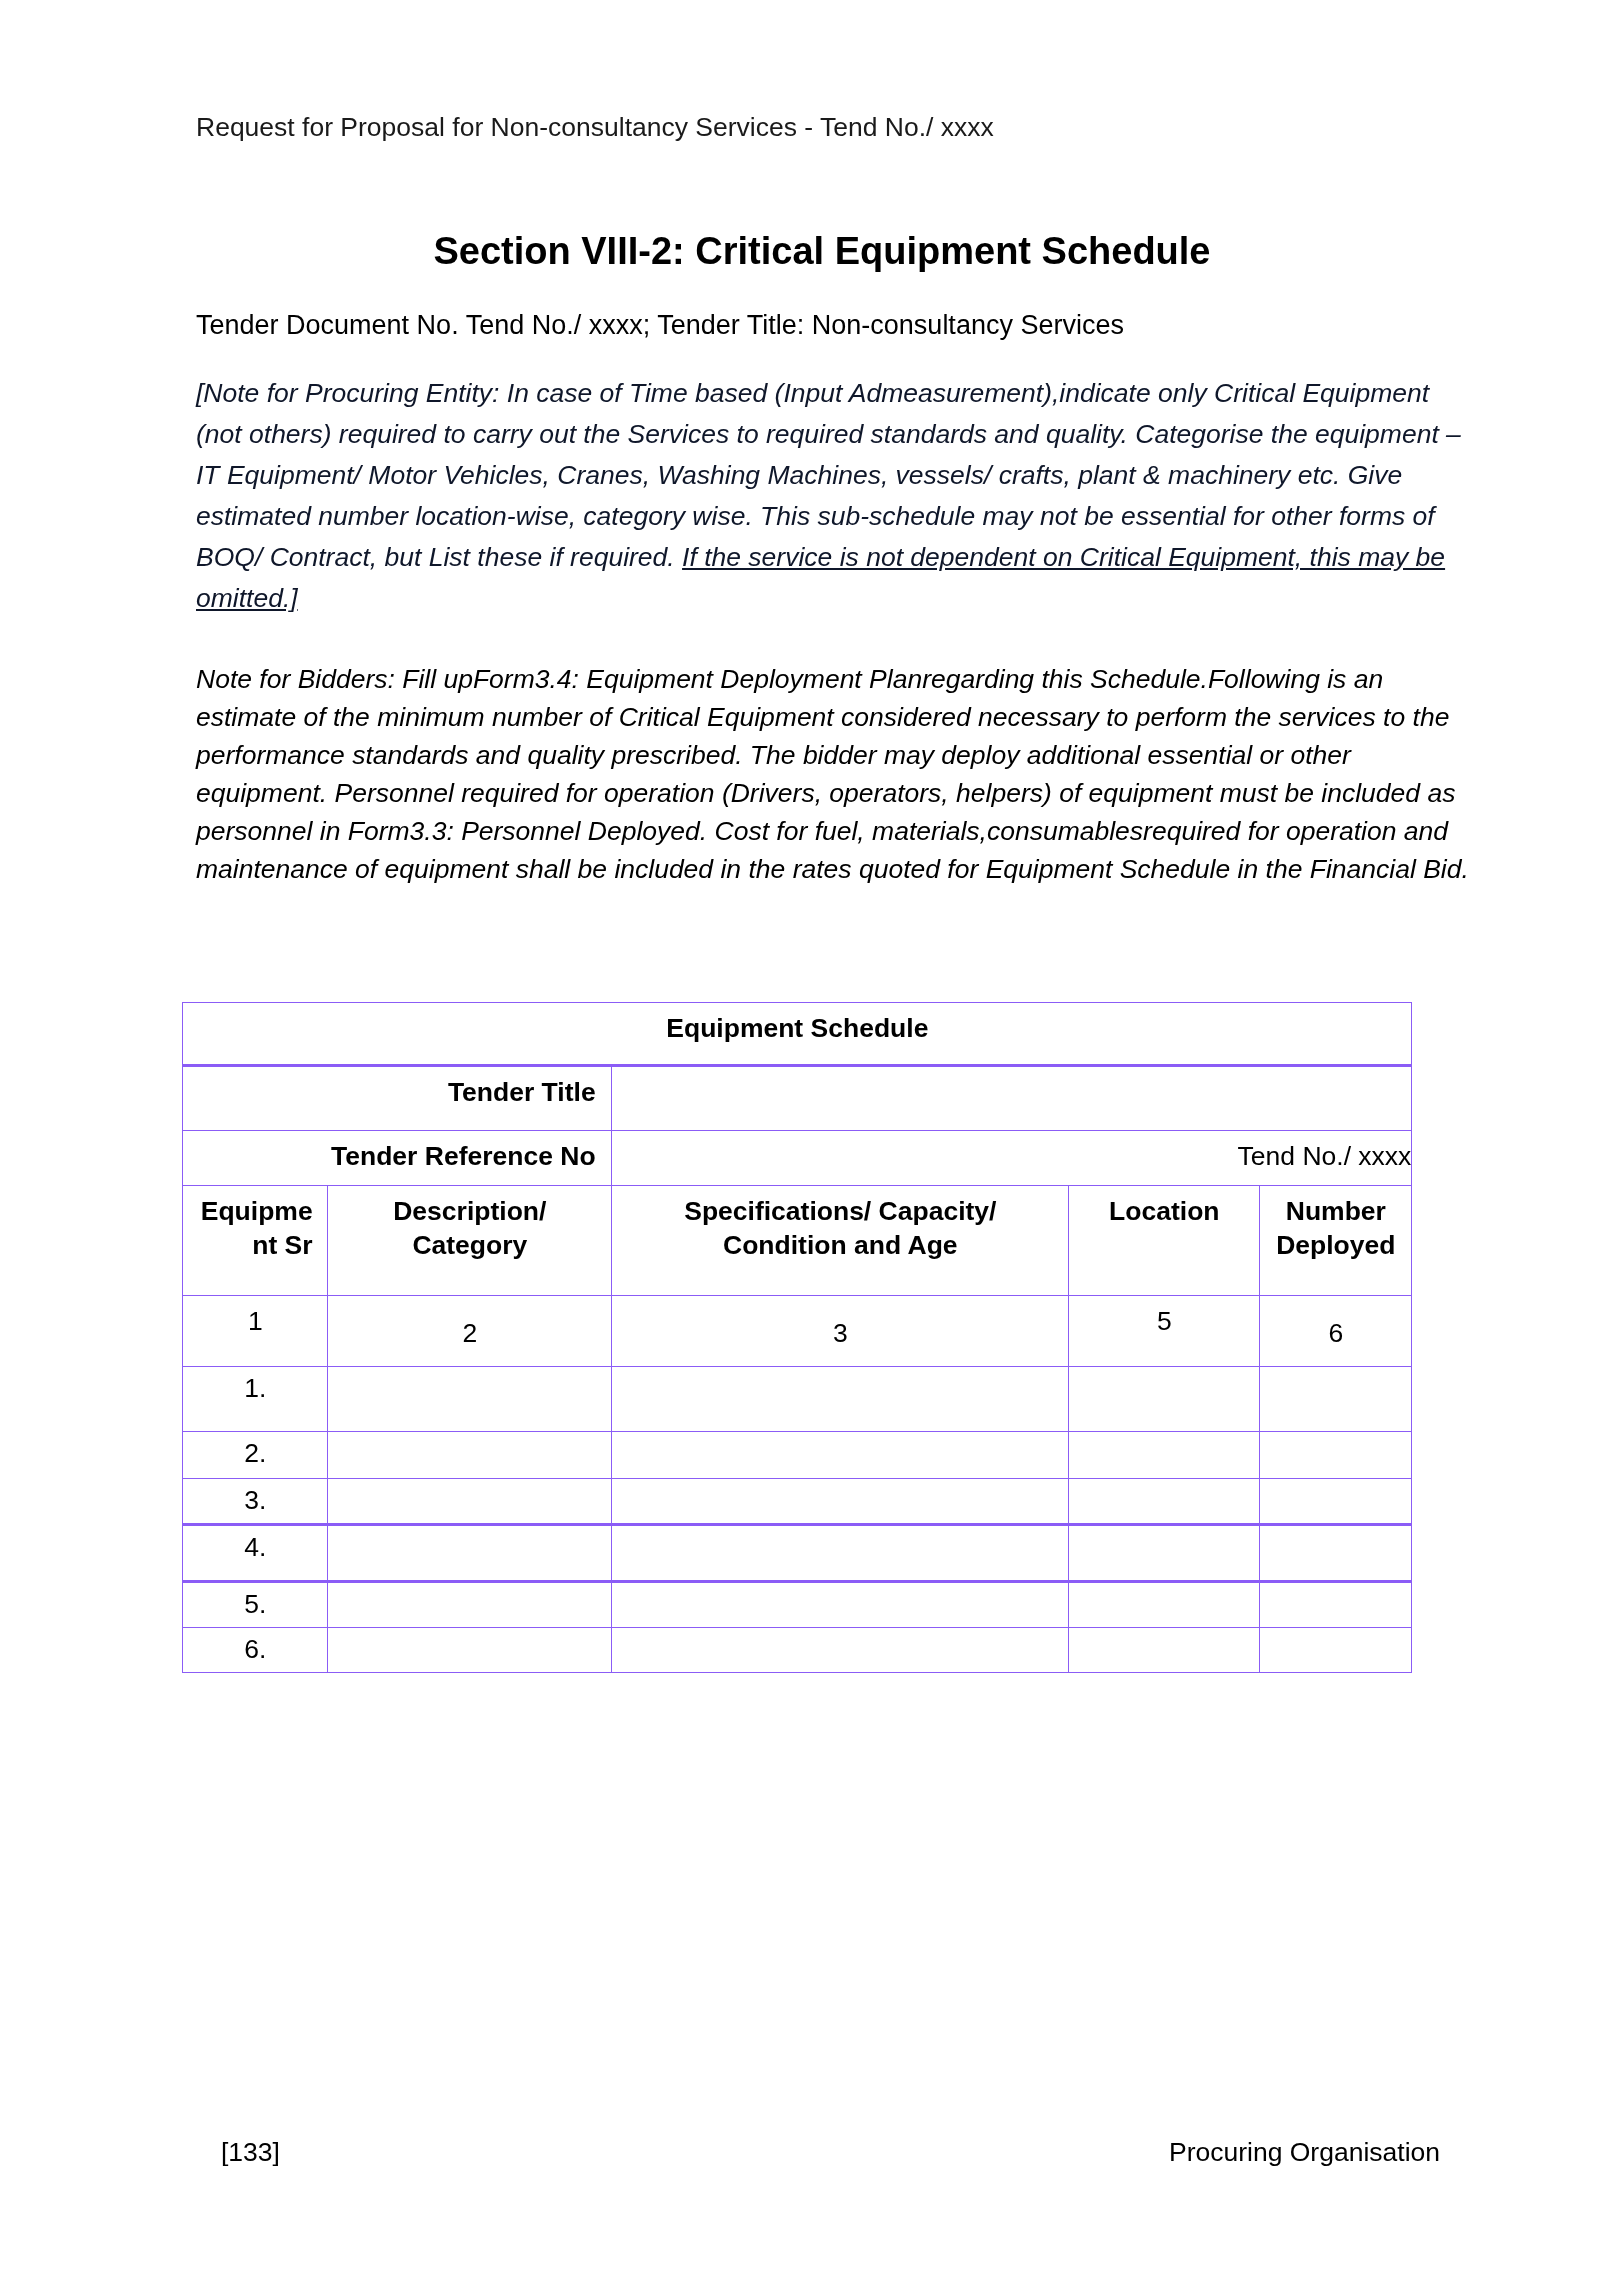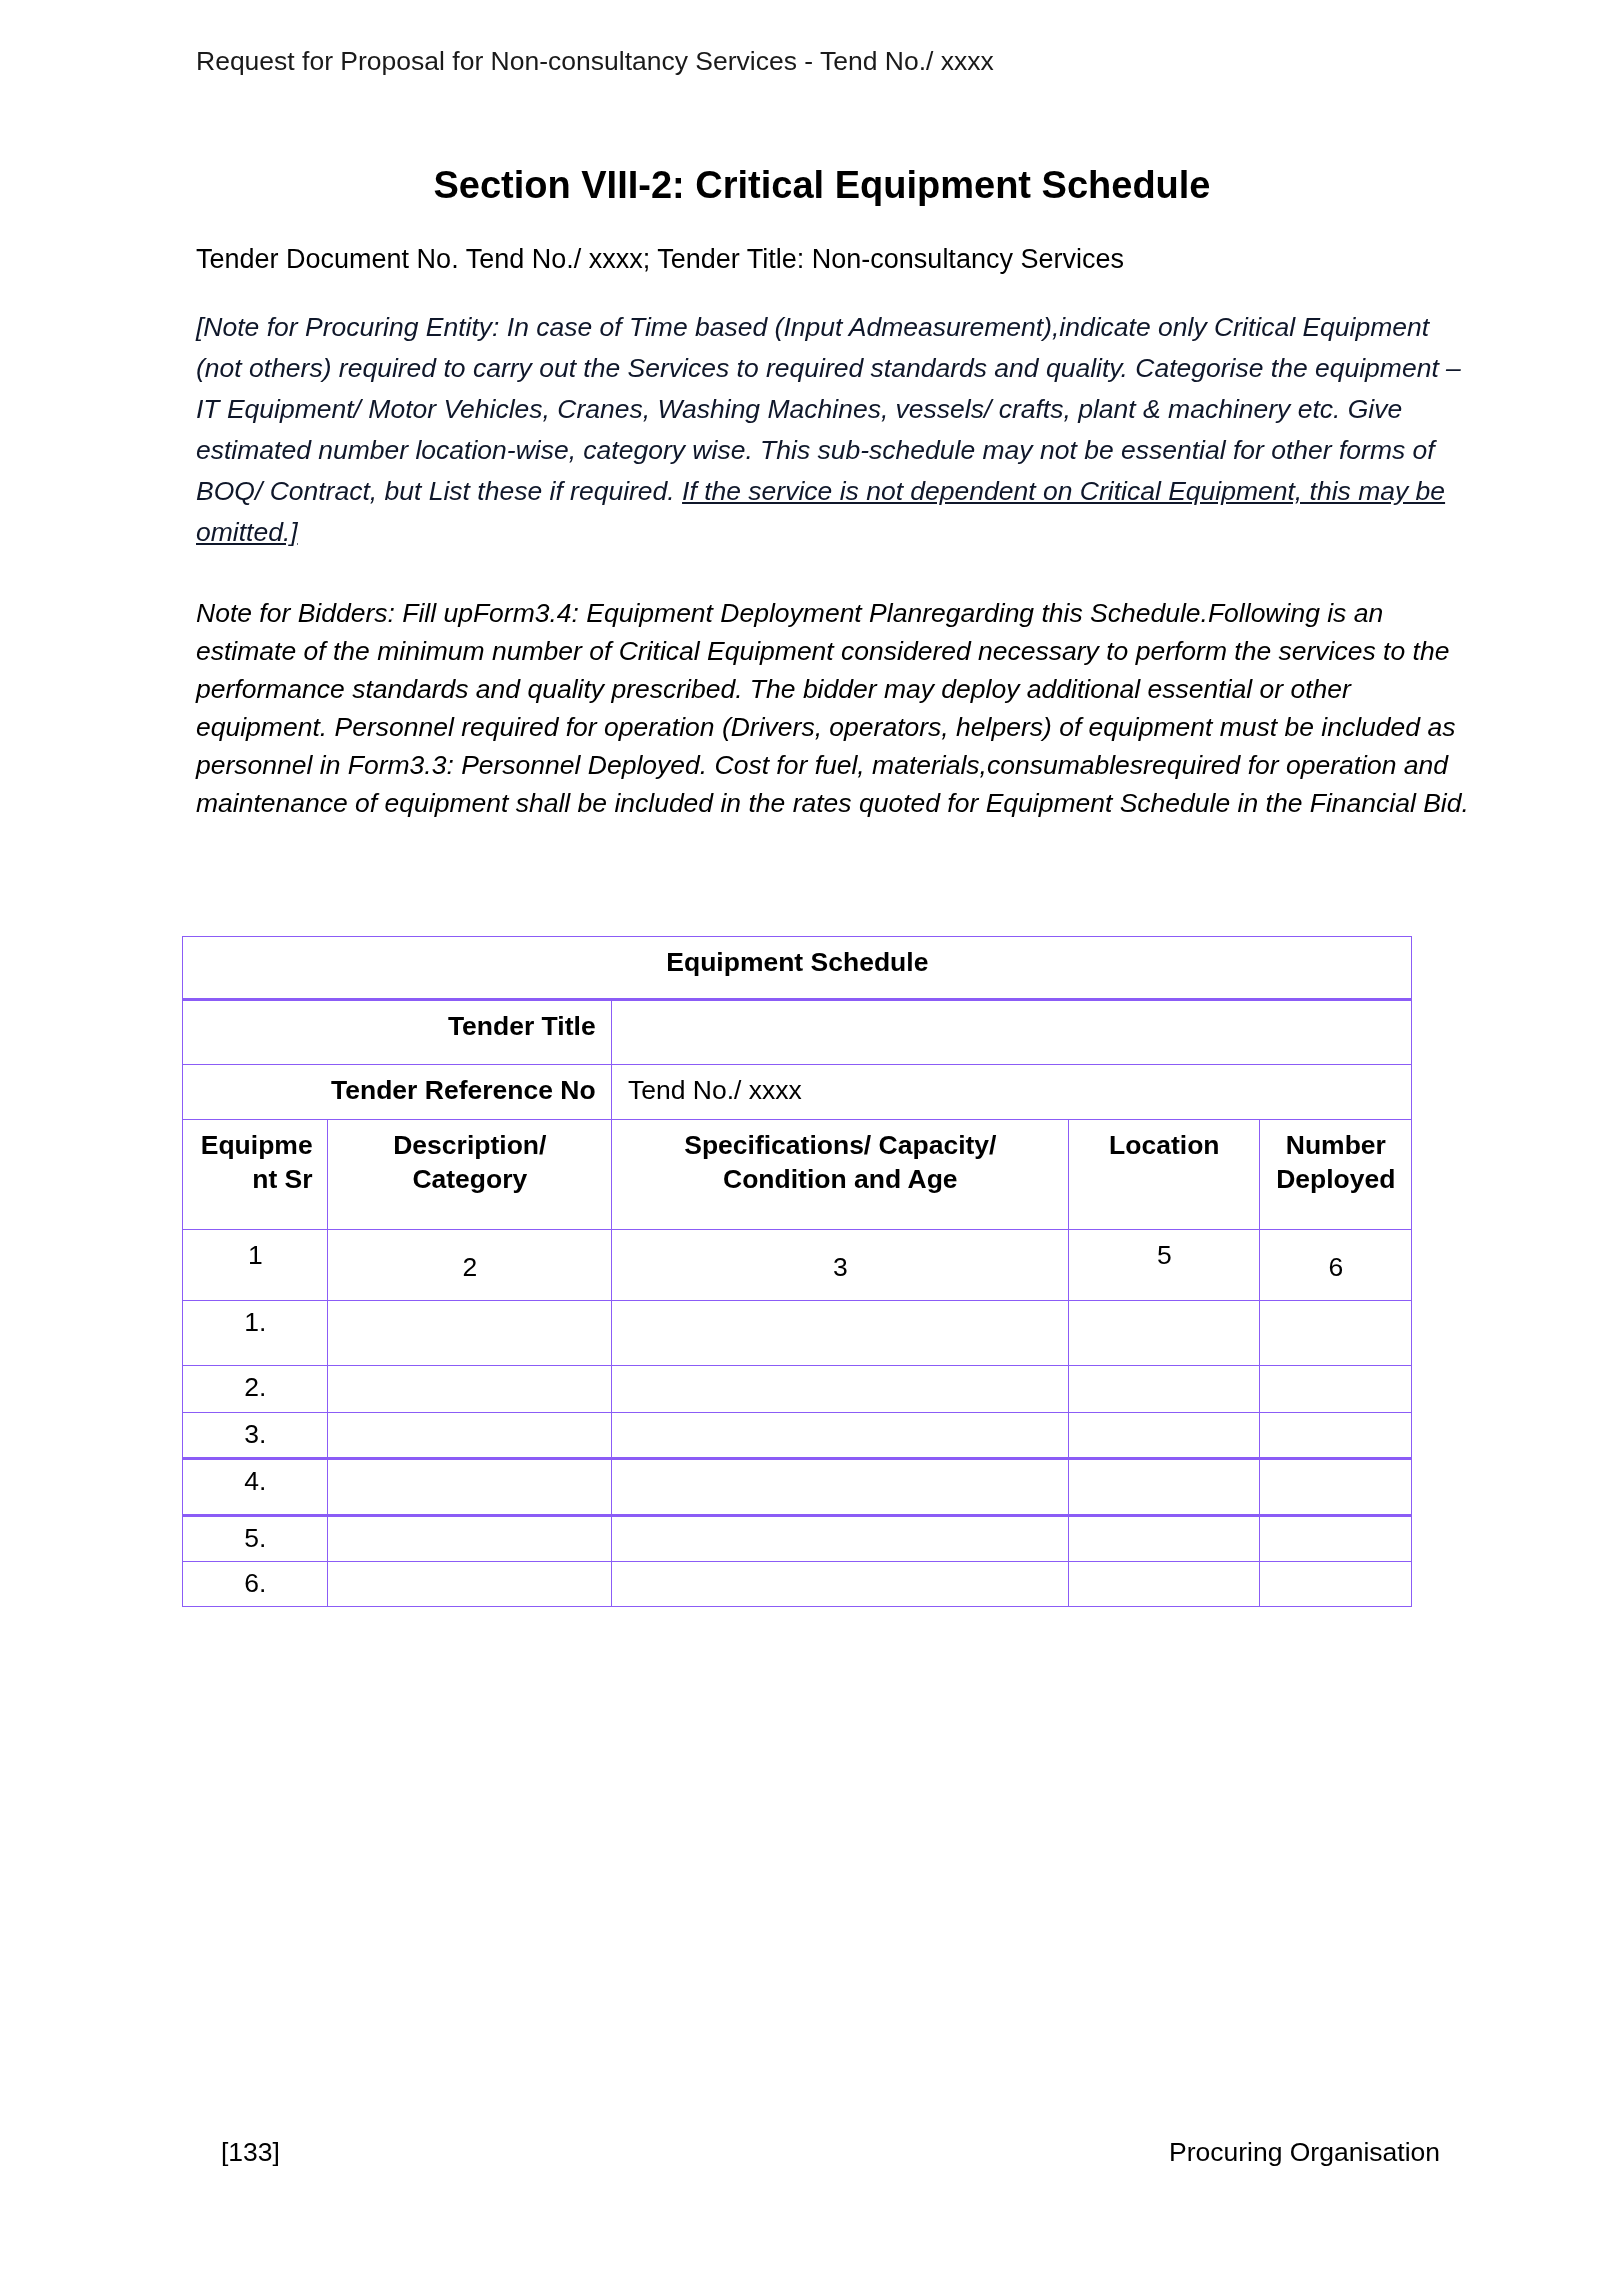--- a/index.html
+++ b/index.html
@@ -7,21 +7,21 @@
   .page {
     position: relative;
     width: 1621px;
     height: 2293px;
     background: #ffffff;
     font-family: "Liberation Sans", sans-serif;
     color: #000000;
     overflow: hidden;
     margin: 0 auto;
   }
-  .content { margin: 0 173px 0 196px; padding-top: 46px; }
+  .content { margin: 0 173px 0 196px; padding-top: 112px; }
 
   .running-header {
     font-size: 26.5px;
     line-height: 31px;
     color: #1a1a1a;
   }
   .doc-title {
     margin-top: 86px;
     font-size: 38px;
     line-height: 45px;
@@ -71,21 +71,21 @@
     text-align: center;
     font-weight: bold;
     padding-top: 7.8px;
   }
   tr.row-meta td.label {
     text-align: right;
     font-weight: bold;
     padding: 7.8px 15.7px 0 0;
   }
   tr.row-meta td.value {
-    text-align: left;
+    text-align: right;
     padding: 7.8px 0 0 15.7px;
   }
   tr.row-meta-1 td { height: 65px; }
   tr.row-meta-2 td { height: 55px; }
   tr.row-head th {
     height: 110px;
     text-align: center;
     font-weight: bold;
     padding: 7.8px 11.8px 0;
   }

